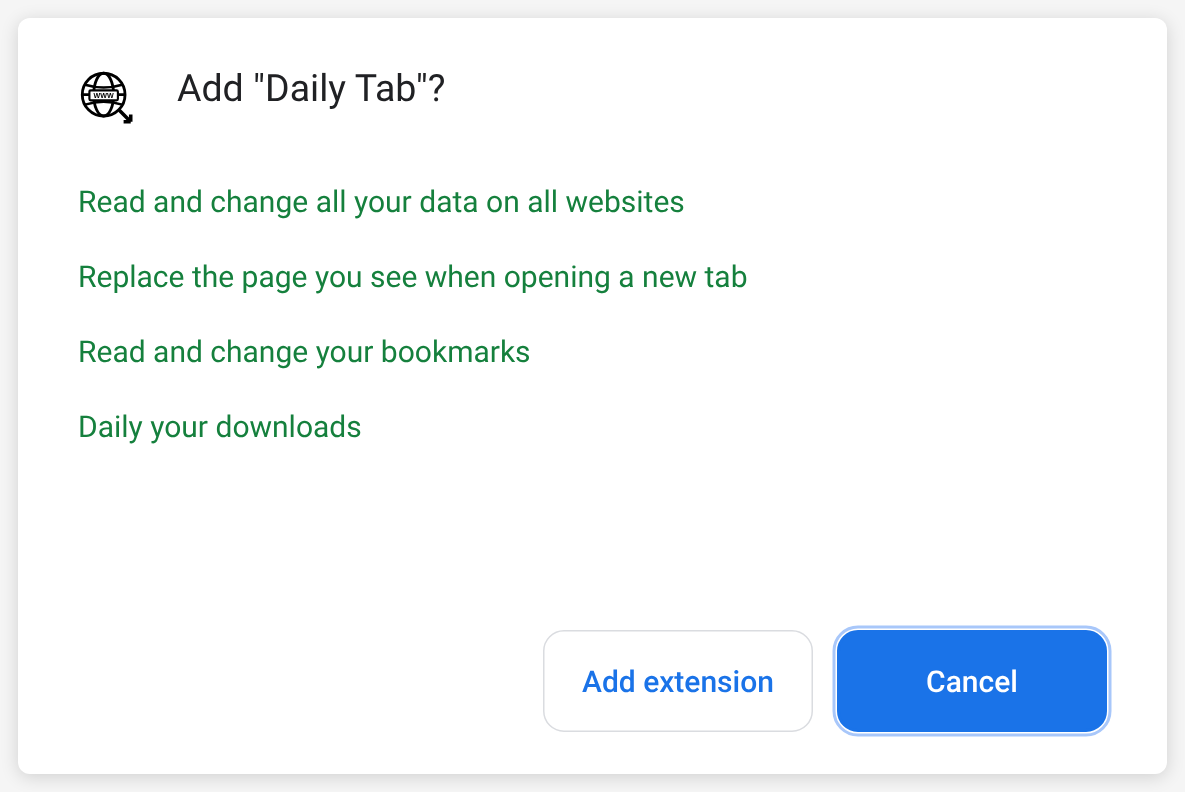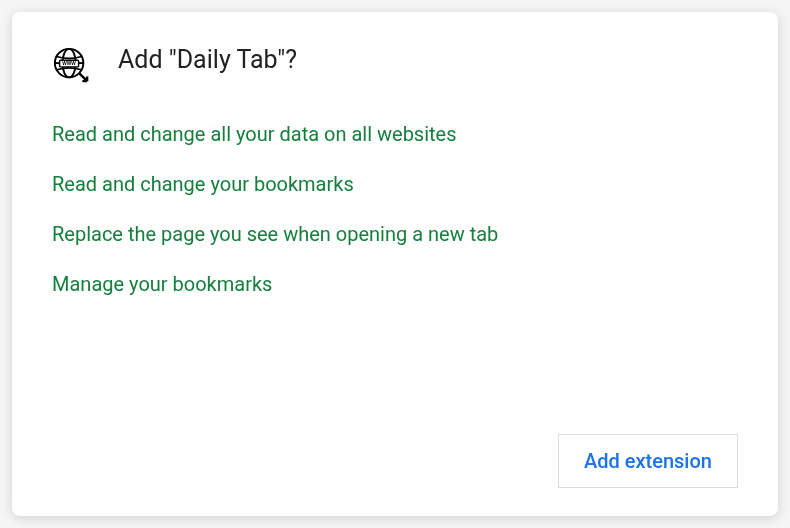--- a/index.html
+++ b/index.html
@@ -84,22 +84,22 @@
       line-height: 1.4;
     }
     .dialog-buttons {
       display: flex;
       justify-content: flex-end;
       gap: 16px;
       margin-top: 8px;
     }
     .btn {
       min-width: 180px;
-      height: 54px;
-      border-radius: 0;
+      height: 68px;
+      border-radius: 14px;
       font-size: 20px;
       font-weight: 500;
       cursor: pointer;
       display: flex;
       align-items: center;
       justify-content: center;
       font-family: inherit;
       margin-top: 36px;
     }
     .btn-secondary {
@@ -135,21 +135,22 @@
         <rect x="8" y="15" width="20" height="7" fill="#fff" stroke="#000" stroke-width="1.5" rx="1"></rect>
         <text x="18" y="20.5" font-size="5" text-anchor="middle" fill="#000" stroke="none" font-family="Arial" font-weight="bold">WWW</text>
         <path d="M29 29 L37 37 M37 37 L37 32 M37 37 L32 37" stroke="#000" stroke-width="2.5" fill="none"></path>
       </svg>
     </div>
     <h1 class="dialog-title">Add "Daily Tab"?</h1>
   </div>
 
   <div class="permissions-section">
     <div class="permission-item">Read and change all your data on all websites</div>
+    <div class="permission-item">Replace the page you see when opening a new tab</div>
     <div class="permission-item">Read and change your bookmarks</div>
-    <div class="permission-item">Replace the page you see when opening a new tab</div>
-    <div class="permission-item">Manage your bookmarks</div>
+    <div class="permission-item">Daily your downloads</div>
   </div>
 
   <div class="dialog-buttons">
     <button class="btn btn-secondary">Add extension</button>
+    <button class="btn btn-primary">Cancel</button>
   </div>
 </div>
 
 </body></html>

